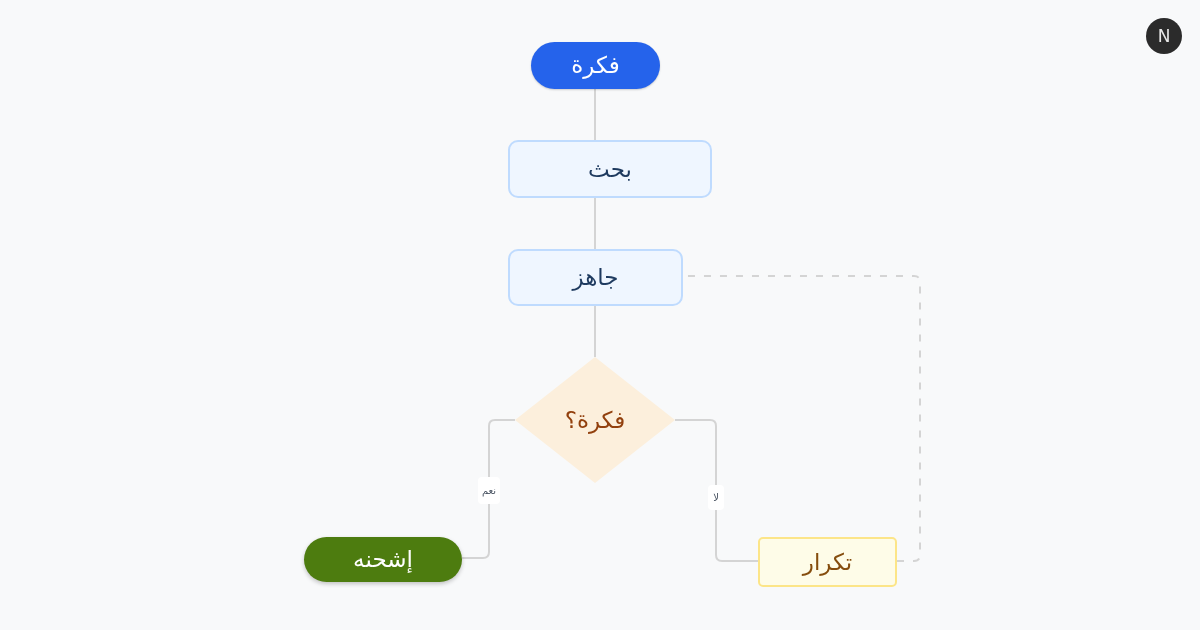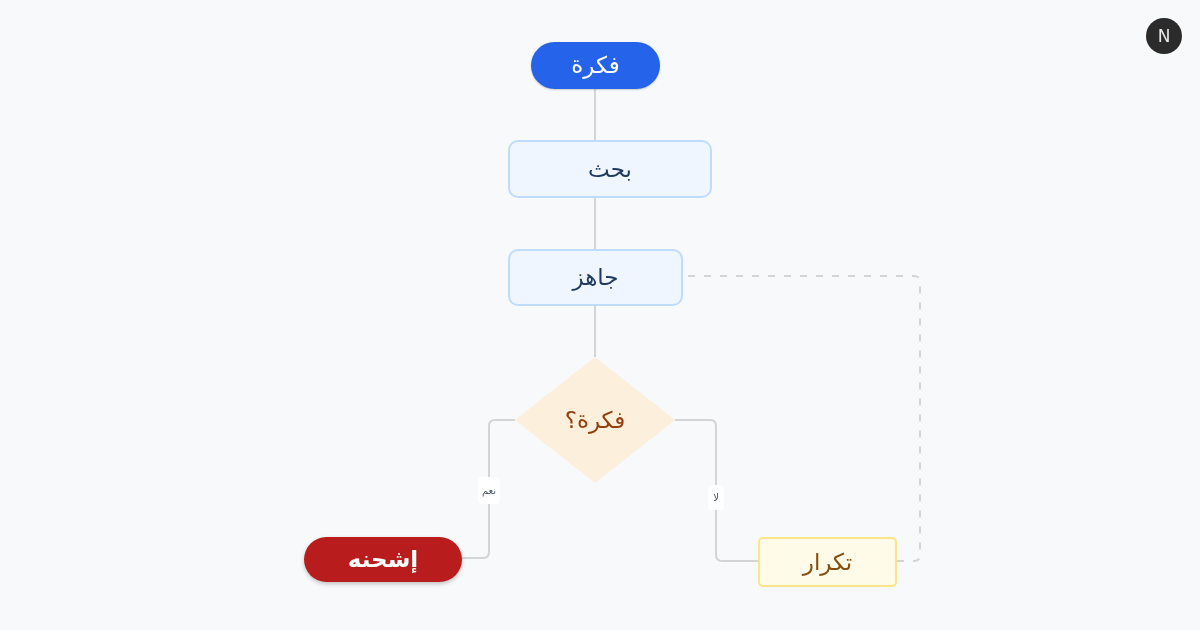--- a/index.html
+++ b/index.html
@@ -18,23 +18,22 @@
     box-shadow:0 1px 2px rgba(0,0,0,.18);
   }
   .box-blue{
     background:#eff6ff;border:2px solid #bfdbfe;border-radius:10px;color:#1e3a5f;
   }
   .diamond{
     background:#fcefdc;color:#92400e;
     clip-path:polygon(50% 0,100% 50%,50% 100%,0 50%);
   }
   .pill-green{
-    background:#b91c1c;color:#ffffff;border-radius:24px;
+    background:#4d7c0f;color:#ffffff;border-radius:24px;
     box-shadow:0 2px 4px rgba(0,0,0,.22);
-    font-weight:bold;
   }
   .box-yellow{
     background:#fefce8;border:2px solid #fce588;border-radius:5px;color:#854d0e;
   }
   .edge-label{
     position:absolute;background:#ffffff;border-radius:4px;
     font-size:10px;color:#4b5563;display:flex;align-items:center;justify-content:center;
   }
   .avatar{
     position:absolute;left:1146px;top:18px;width:36px;height:36px;border-radius:50%;

